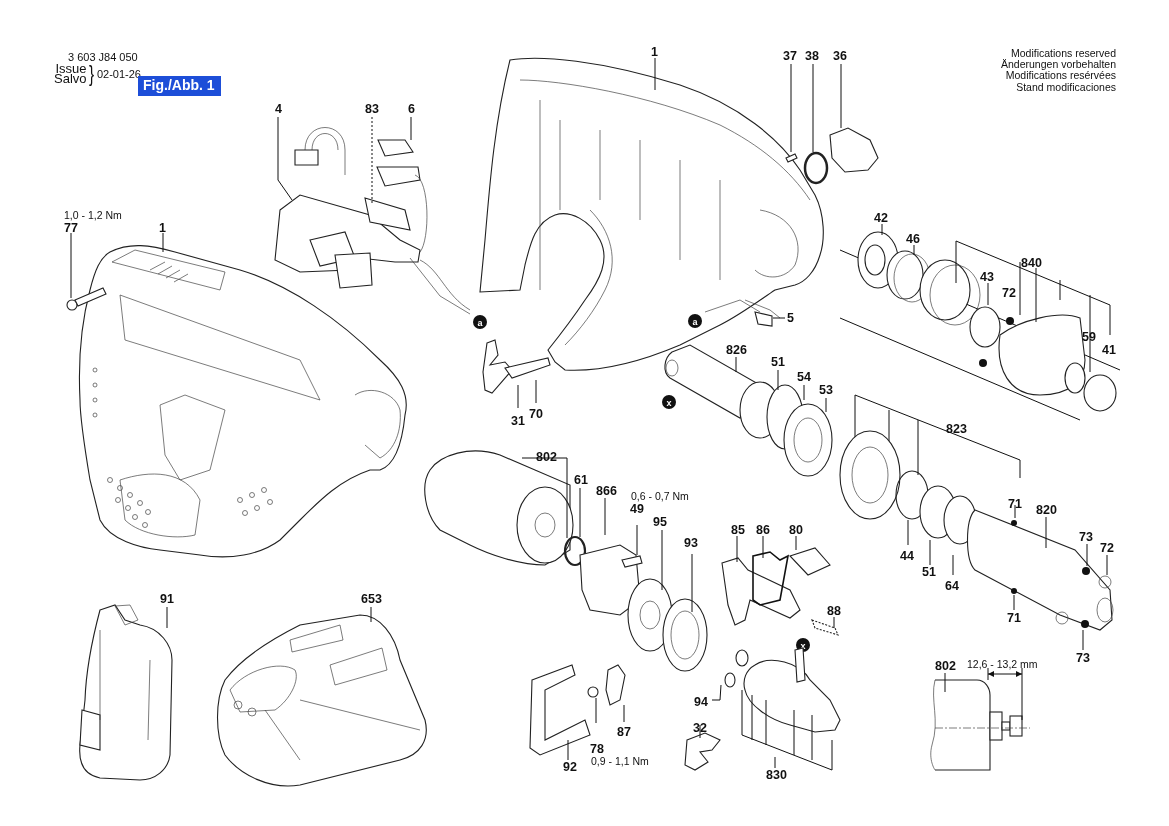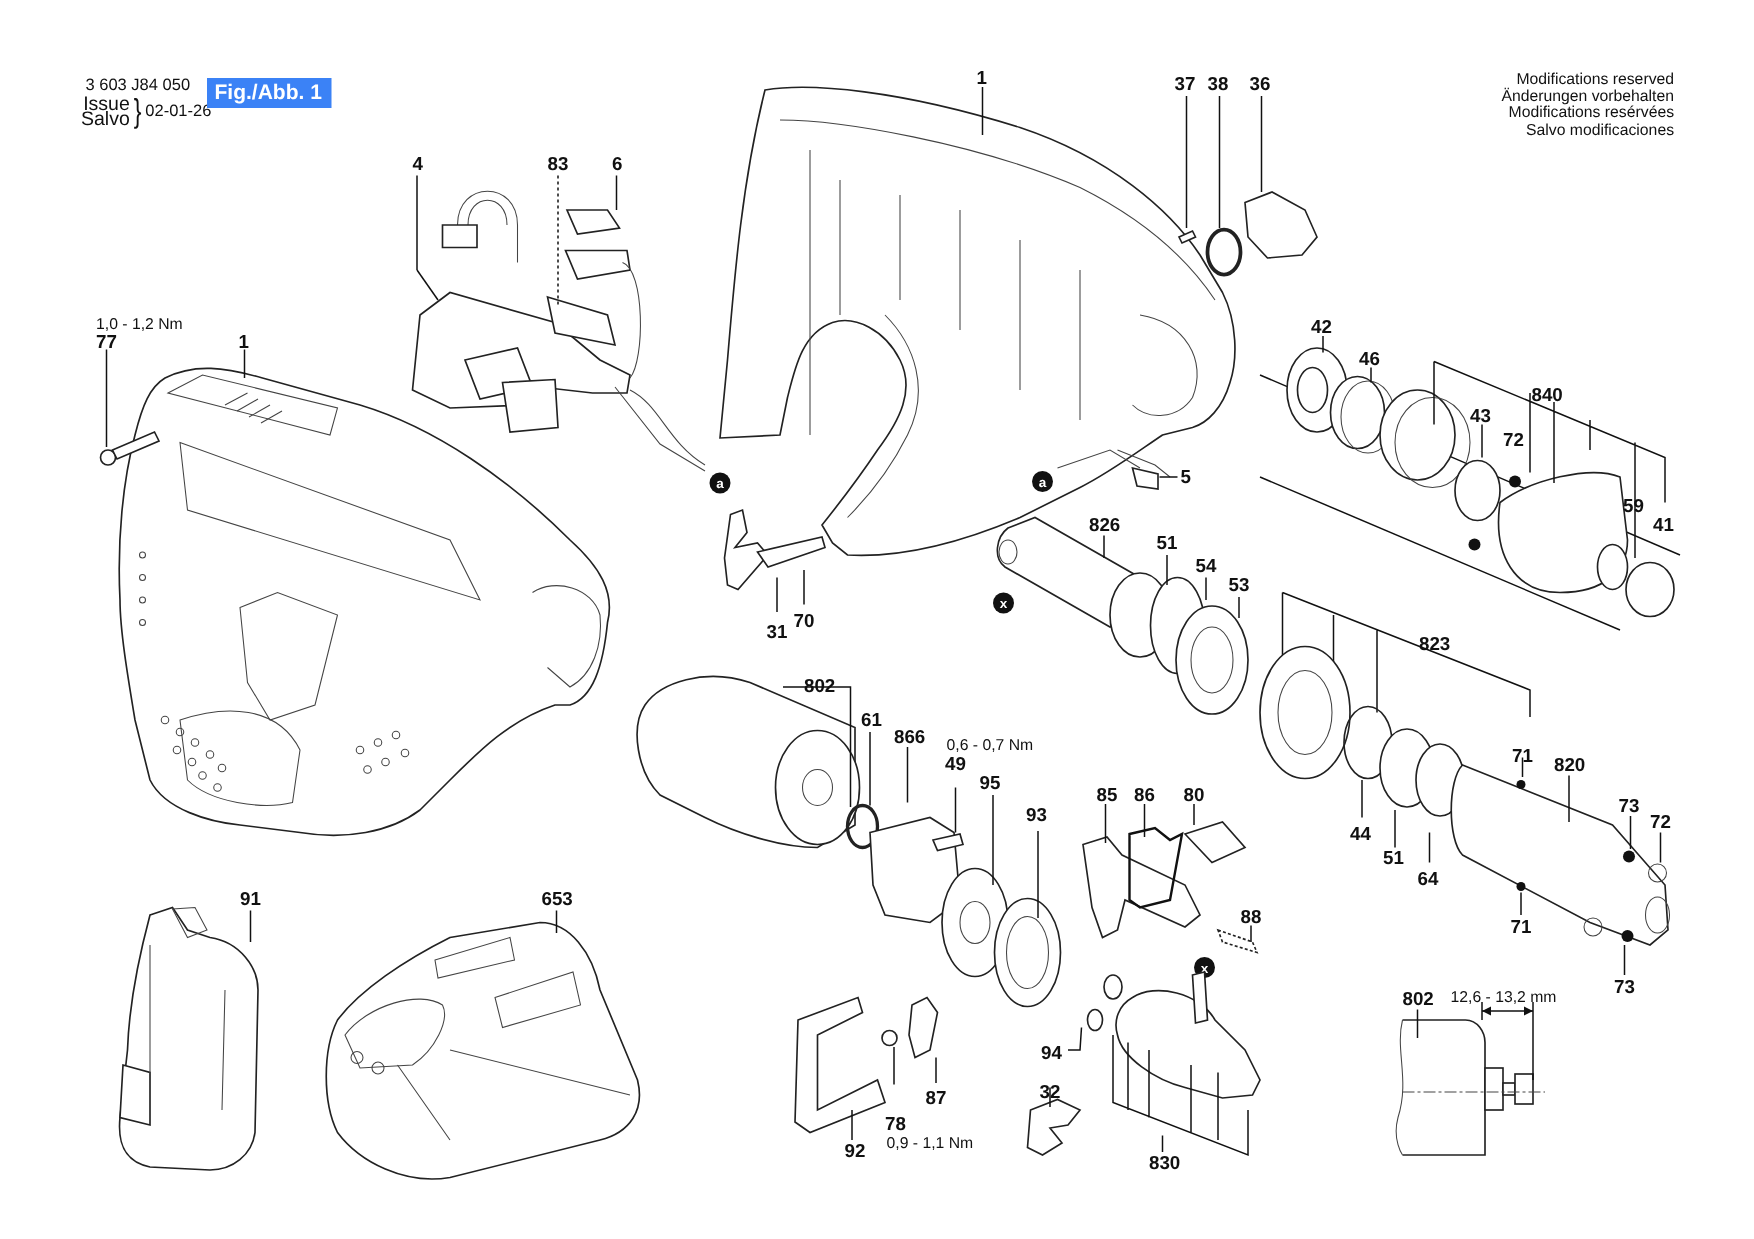--- a/index.html
+++ b/index.html
@@ -1,23 +1,23 @@
 <!DOCTYPE html>
 <html><head>
 <meta charset="utf-8">
 <style>
   html,body{margin:0;padding:0;background:#fff;}
   body{width:1169px;height:826px;position:relative;overflow:hidden;font-family:"Liberation Sans",sans-serif;color:#111;}
   .hdr{position:absolute;font-size:11px;line-height:12px;}
-  #doc-number{left:57px;top:51px;}
+  #doc-number{left:68px;top:51px;}
   #issue-block{left:54px;top:64px;display:flex;align-items:center;}
   #issue-labels{font-size:13px;line-height:10px;text-align:right;}
   #brace{font-size:22px;line-height:20px;margin:0 2px 0 1px;transform:scaleX(0.7);}
   #issue-date{font-size:11px;}
-  #fig-badge{position:absolute;left:138px;top:52px;background:#3b82f6;color:#fff;font-weight:bold;font-size:14px;padding:1px 6px 2px 5px;line-height:17px;}
+  #fig-badge{position:absolute;left:138px;top:76px;background:#1d4ed8;color:#fff;font-weight:bold;font-size:14px;padding:1px 6px 2px 5px;line-height:17px;}
   #mods{position:absolute;left:1001px;top:48px;font-size:10.5px;line-height:11.2px;text-align:right;}
   svg#diagram{position:absolute;left:0;top:0;}
   .lbl{font-family:"Liberation Sans",sans-serif;font-weight:bold;font-size:12.5px;fill:#111;}
   .tq{font-family:"Liberation Sans",sans-serif;font-size:10.5px;fill:#111;}
   .ln{stroke:#111;stroke-width:1;fill:none;}
   .part{stroke:#222;stroke-width:1.1;fill:#fff;}
   .thin{stroke:#444;stroke-width:0.7;fill:none;}
   .blk{fill:#111;}
   .mk{font-family:"Liberation Sans",sans-serif;font-weight:bold;font-size:9px;fill:#fff;}
 </style>
@@ -32,21 +32,21 @@
   </div>
   <span id="brace">}</span>
   <span id="issue-date">02-01-26</span>
 </div>
 <div id="fig-badge">Fig./Abb. 1</div>
 
 <div id="mods">
   <div>Modifications reserved</div>
   <div>Änderungen vorbehalten</div>
   <div>Modifications resérvées</div>
-  <div>Salvo modificaciones</div>
+  <div>Stand modificaciones</div>
 </div>
 
 <svg id="diagram" width="1169" height="826" viewBox="0 0 1169 826">
 
   <g>
     <path class="part" d="M110,252 C130,242 150,245 175,252 L240,270 C290,285 340,320 380,360 C400,378 410,395 405,415 C402,445 395,465 380,470 L370,470 C340,480 320,500 300,520 L280,540 C260,555 230,560 200,555 L160,550 C140,548 110,540 100,520 L90,480 C85,450 80,420 80,400 C78,360 82,320 90,290 C95,270 100,258 110,252 Z"></path>
     <path class="thin" d="M112,262 L135,250 L225,272 L220,290 Z"></path>
     <path class="thin" d="M120,295 L300,360 L320,400 L125,340 Z"></path>
     <path class="thin" d="M160,405 L185,395 L225,410 L210,470 L180,480 L165,455 Z"></path>
     <path class="thin" d="M120,480 C150,470 185,470 200,500 L195,535 C175,540 140,535 125,520 Z"></path>

